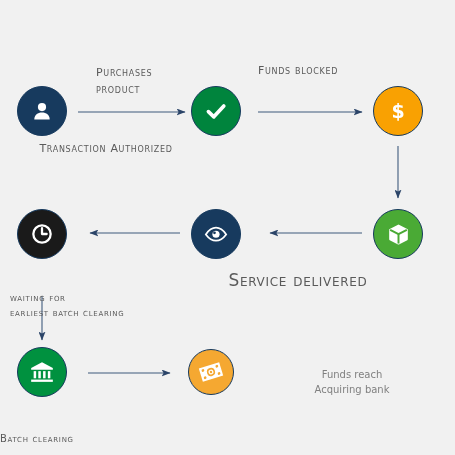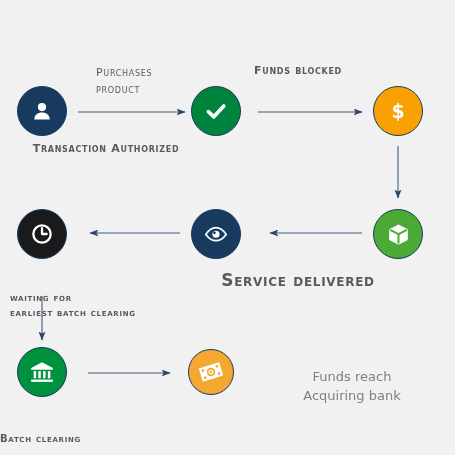--- a/index.html
+++ b/index.html
@@ -27,21 +27,21 @@
     align-items: center;
     justify-content: center;
     box-sizing: border-box;
   }
   .node svg { display: block; }
   .label {
     position: absolute;
     color: #5a5a5a;
     font-family: "DejaVu Sans", sans-serif;
     font-variant: small-caps;
-    font-weight: 700;
+    font-weight: 400;
     letter-spacing: 0.7px;
     white-space: pre;
     line-height: 1.5;
   }
   .label.centered { text-align: center; transform: translateX(-50%); }
   .label.lefted   { text-align: left; margin-top: 24px; }
   .edge-label {
     position: absolute;
     color: #5a5a5a;
     font-family: "DejaVu Sans", sans-serif;
@@ -171,16 +171,16 @@
         <circle cx="18.7" cy="8.5" r="1.25" fill="#f5a831"></circle>
         <circle cx="5.3" cy="15.5" r="1.25" fill="#f5a831"></circle>
         <circle cx="18.7" cy="15.5" r="1.25" fill="#f5a831"></circle>
       </svg>
     </span>
   </div>
 
   <div class="edge-label" style="left:96px; top:64px; font-size:11px;">Purchases
 product</div>
 
-  <div class="plain-label" style="left:352px; top:368px; width:200px; margin-left:-100px; font-size:13px;">Funds reach
+  <div class="plain-label" style="left:352px; top:368px; width:200px; margin-left:-100px; font-size:10px;">Funds reach
 Acquiring bank</div>
 
 </div>
 
 </body></html>

